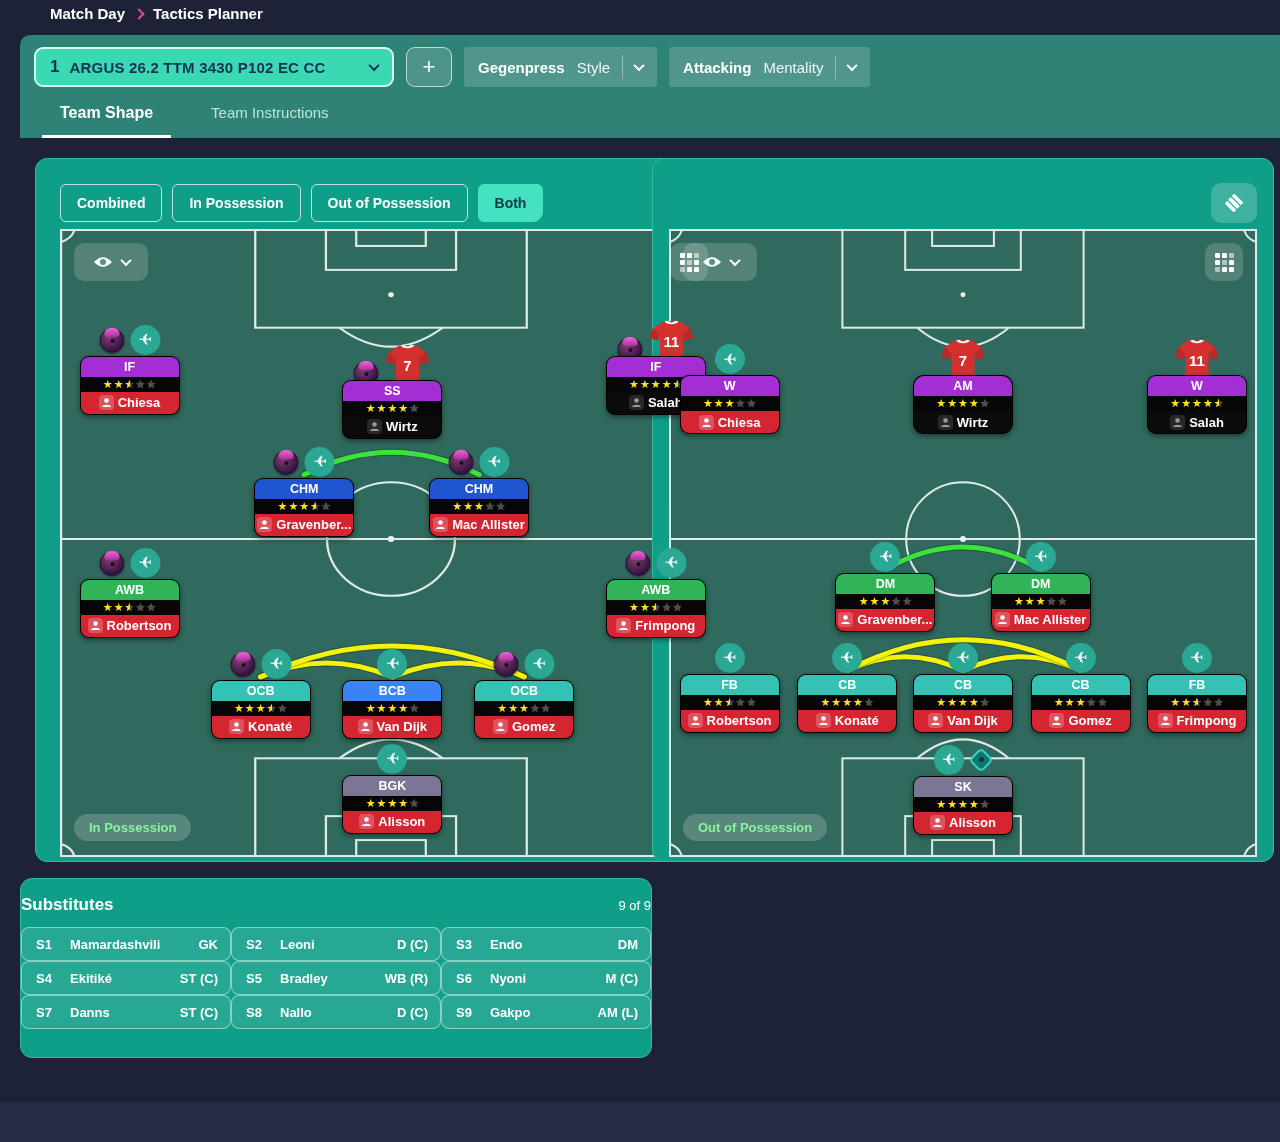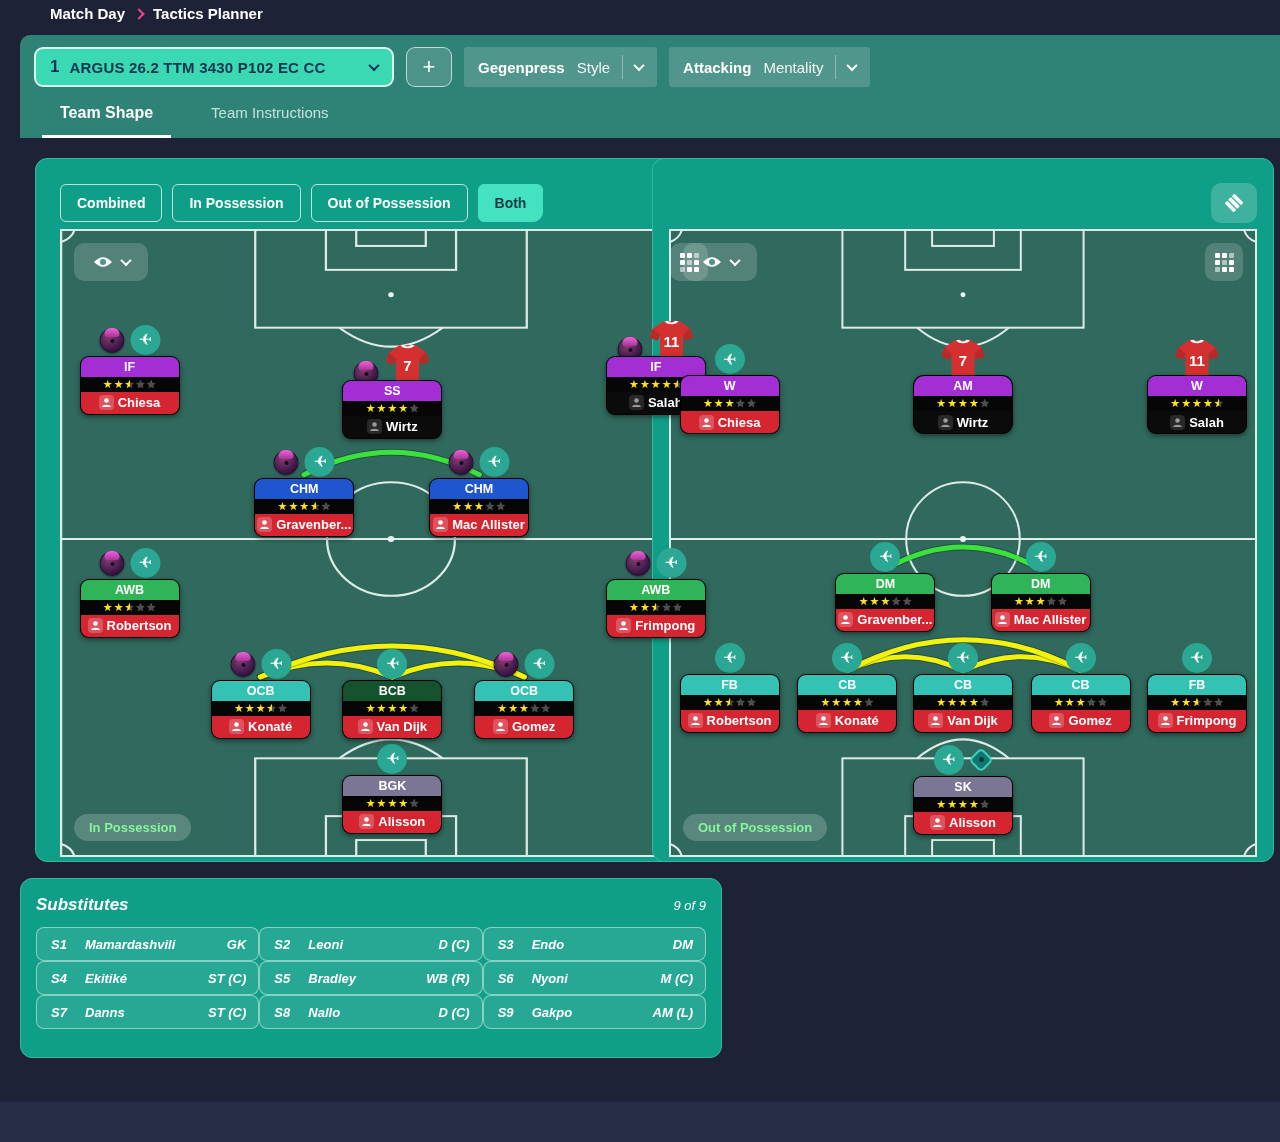--- a/index.html
+++ b/index.html
@@ -93,22 +93,22 @@
     align-items:center;justify-content:center;color:#fff;font-size:16px;}
   .icn.plane span{display:inline-block;transform:scaleX(-1);}
   .icn.gem{width:22px;height:22px;margin-bottom:4px;position:relative;display:flex;
     align-items:center;justify-content:center;}
   .icn.gem::before{content:"";position:absolute;inset:2px;background:#11766f;
     border:2px solid #38d1c0;transform:rotate(45deg);border-radius:5px;}
   .icn.gem::after{content:"";position:relative;width:5px;height:5px;border-radius:50%;background:#0a3d3c;}
   .icn.jersey{width:46px;height:44px;}
 
   
-  .subs-panel{position:absolute;left:20px;top:878px;width:702px;height:180px;background:#0f9f88;
-    border:1px solid #35b89f;border-radius:12px;padding:16px 15px;font-style:italic;}
+  .subs-panel{position:absolute;left:20px;top:878px;width:632px;height:180px;background:#0f9f88;
+    border:1px solid #35b89f;border-radius:12px;padding:16px 0;}
   .subs-head{display:flex;justify-content:space-between;align-items:center;margin-bottom:12px;color:#fff;}
   .subs-title{font-size:17px;font-weight:bold;}
   .subs-count{font-size:13px;}
   .subs-grid{display:grid;grid-template-columns:repeat(3,1fr);}
   .sub-btn{height:34px;display:flex;align-items:center;background:rgba(255,255,255,.1);
     border:1px solid rgba(255,255,255,.45);border-radius:8px;color:#fff;font-size:13px;
     font-weight:bold;cursor:pointer;padding:0 12px 0 14px;}
   .sub-slot{width:26px;flex:none;}
   .sub-name{flex:1;margin-left:8px;white-space:nowrap;overflow:hidden;}
   .sub-pos{flex:none;}
@@ -432,21 +432,21 @@
           </span>
           <span>Konaté</span>
         </div>
       </div>
       <div class="icon-row" style="left: 50.2%; top: calc(71.8% - 31px);">
         <span class="icn plane">
           <span>✈</span>
         </span>
       </div>
       <div class="player-card" style="left: 50.2%; top: 71.8%;">
-        <div class="pc-role" style="background: #14532d;">BCB</div>
+        <div class="pc-role" style="background: #3b82f6;">BCB</div>
         <div class="pc-stars">
           <span class="st">★</span>
           <span class="st">★</span>
           <span class="st">★</span>
           <span class="st">★</span>
           <span class="st empty">★</span>
         </div>
         <div class="pc-name" style="background: rgb(212, 37, 49);">
           <span class="chip">
             <svg width="11" height="11" viewBox="0 0 12 12">

